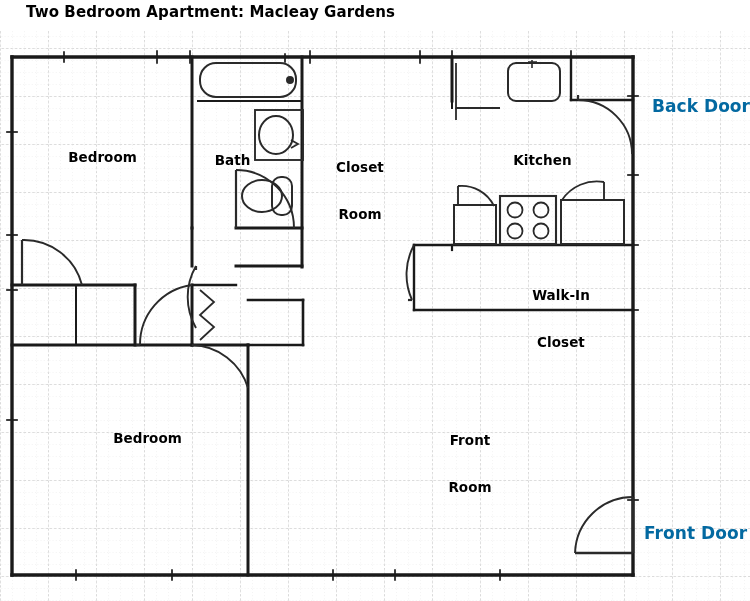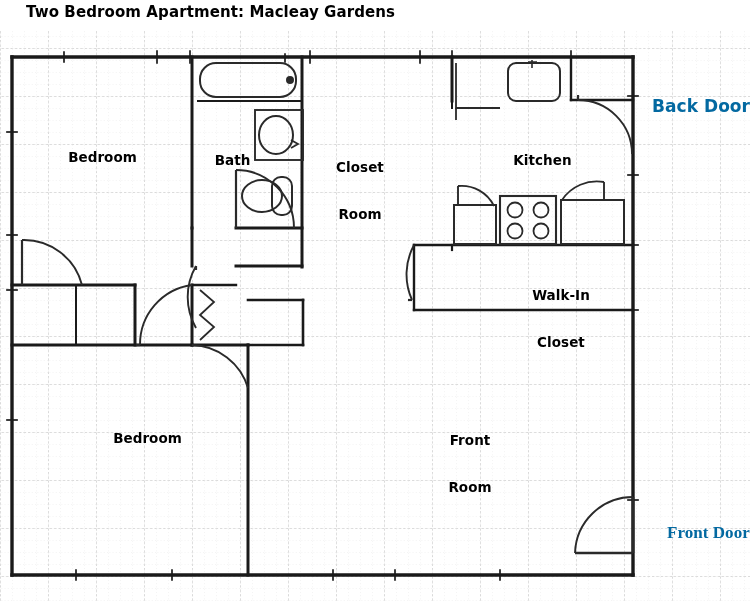--- a/index.html
+++ b/index.html
@@ -292,15 +292,15 @@
     <span>Bedroom</span>
   </div>
 
   <div class="room-label" style="left:470px; top:402px; transform:translateX(-50%);">
     <div>Front</div>
     <div>Room</div>
   </div>
 
   <div class="door-label" style="left:652px; top:96px;">Back Door</div>
 
-  <div class="door-label" style="left:667px; top:523px;font-family:Liberation Serif, serif;">Front Door</div>
+  <div class="door-label" style="left:644px; top:523px;">Front Door</div>
 
 </div>
 
 </body></html>

